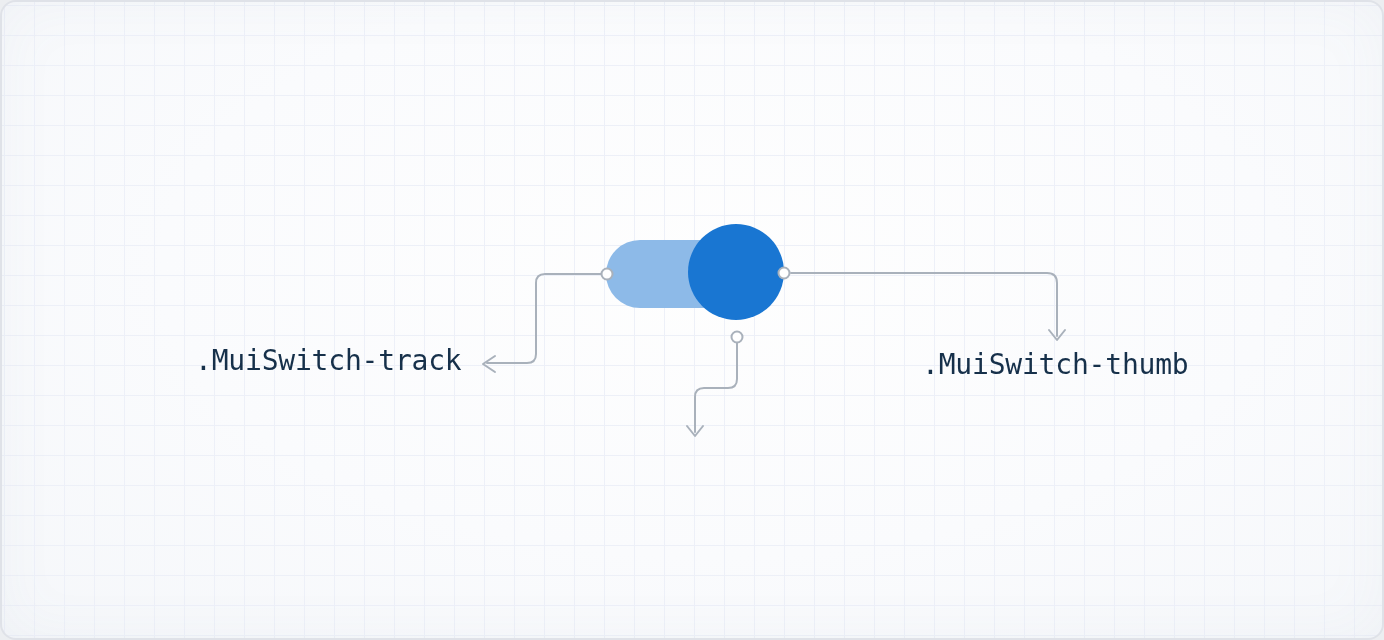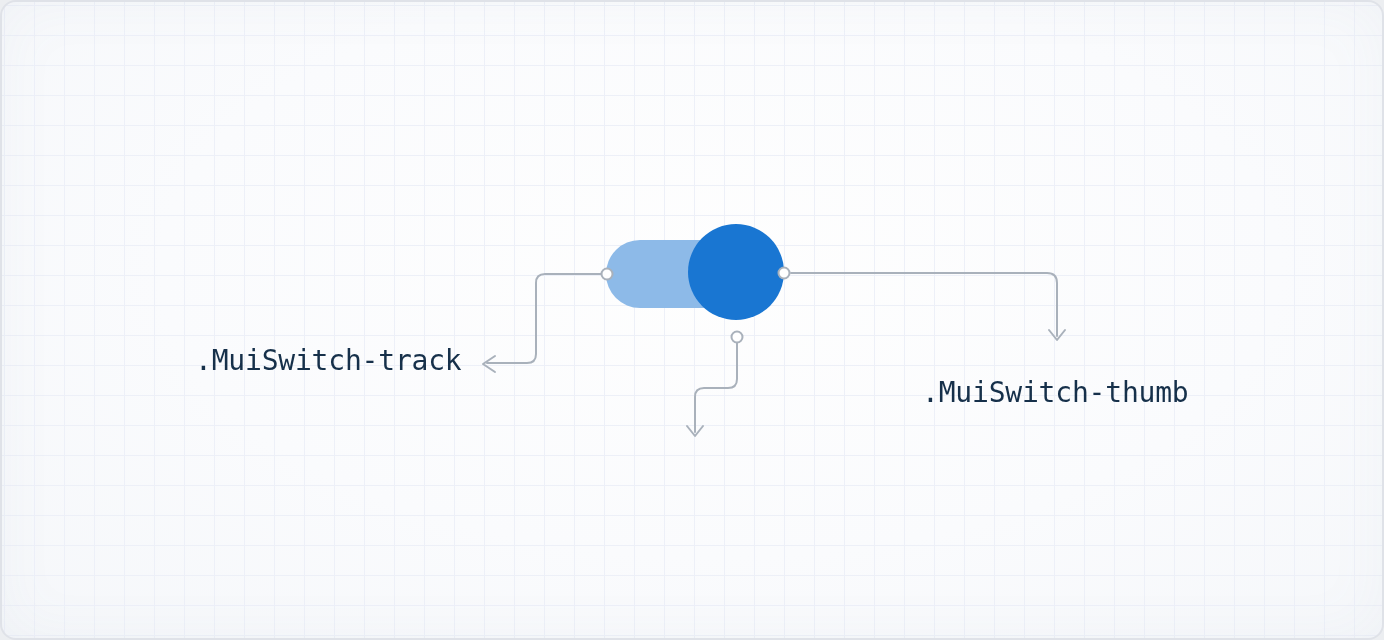--- a/index.html
+++ b/index.html
@@ -88,16 +88,16 @@
 
     <g>
       <path class="wire" d="M 735 341 V 377 Q 735 386 726 386 H 702 Q 693 386 693 395 V 430"></path>
       <path class="wire" d="M 685 424 L 693 434 L 701 424"></path>
       <circle class="dot" cx="735" cy="335" r="5.5"></circle>
     </g>
   </svg>
 
   <div class="label" style="left:193px;top:358px">.MuiSwitch-track</div>
 
-  <div class="label" style="left:920px;top:390px">.MuiSwitch-thumb</div>
+  <div class="label" style="left:920px;top:362px">.MuiSwitch-thumb</div>
 
 
 </div>
 
 </body></html>

